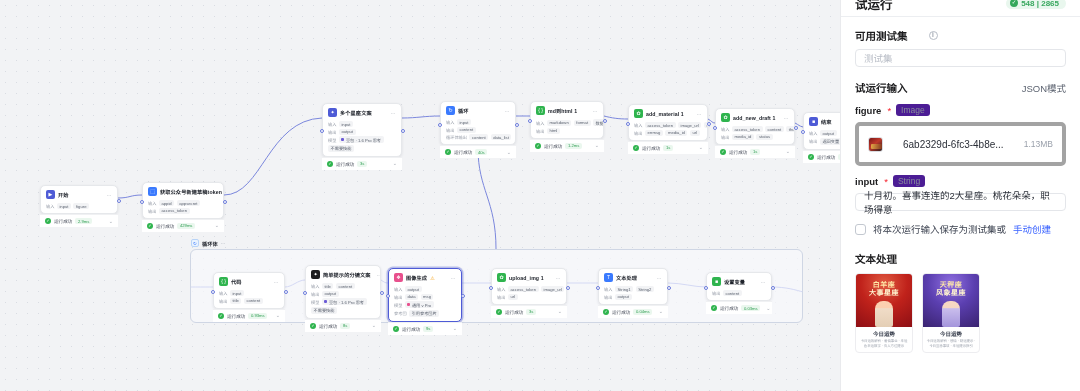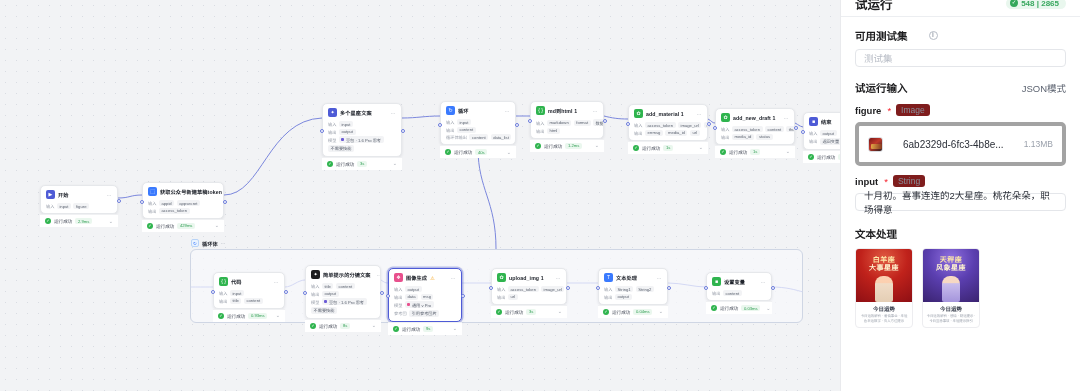--- a/index.html
+++ b/index.html
@@ -125,21 +125,21 @@
     font-size:9.5px; color:#b9bec7; background:#fff;
   }
   .field.val { color:#2b2f38; }
 
   .rowsb { display:flex; align-items:center; justify-content:space-between; }
   .jsonmode { font-size:9.5px; color:#5c6370; }
 
   .vartag { display:flex; align-items:center; gap:5px; margin-top:9px; }
   .vname { font-size:9.5px; color:#1d1d1f; font-weight:600; }
   .vreq { color:#f5222d; font-size:9.5px; margin-left:1px; }
-  .vtype { font-size:8.5px; color:#8a909b; background:#7f1d1d; border-radius:3px; padding:1px 5px; }
+  .vtype { font-size:8.5px; color:#8a909b; background:#4c1d95; border-radius:3px; padding:1px 5px; }
 
   .filechip {
     margin-top:6px; height:44px; border:4px solid #a3a3a3; border-radius:5px;
     display:flex; align-items:center; gap:20px; padding:0 9px; background:#fff;
   }
   .fthumb {
     width:15px;height:15px;border-radius:3px;flex:none;
     background:linear-gradient(140deg,#7a1616,#c0392b 45%,#2b1d1d);
     border:1px solid #d8dbe0; position:relative; overflow:hidden;
   }
@@ -714,20 +714,25 @@
 
       <div class="vartag">
         <span class="vname">input</span>
         <span class="vreq">*</span>
         <span class="vtype">String</span>
       </div>
       <div class="field val">
         <span>十月初。喜事连连的2大星座。桃花朵朵，职场得意</span>
       </div>
 
+      <div class="ckrow">
+        <span class="ckbox"></span>
+        <span class="cktxt">将本次运行输入保存为测试集或</span>
+        <span class="cktxt cklink">手动创建</span>
+      </div>
     </div>
 
     <div class="psec" style="margin-top:15px;">
       <div class="sechd" style="margin-top:11px;font-size:10.5px;">文本处理</div>
 
       <div class="imgrow" id="img-host">
           <div class="imgcard">
     <div class="imgart red">
       <div class="art-t1">白羊座</div>
       <div class="art-t2">大事星座</div>

